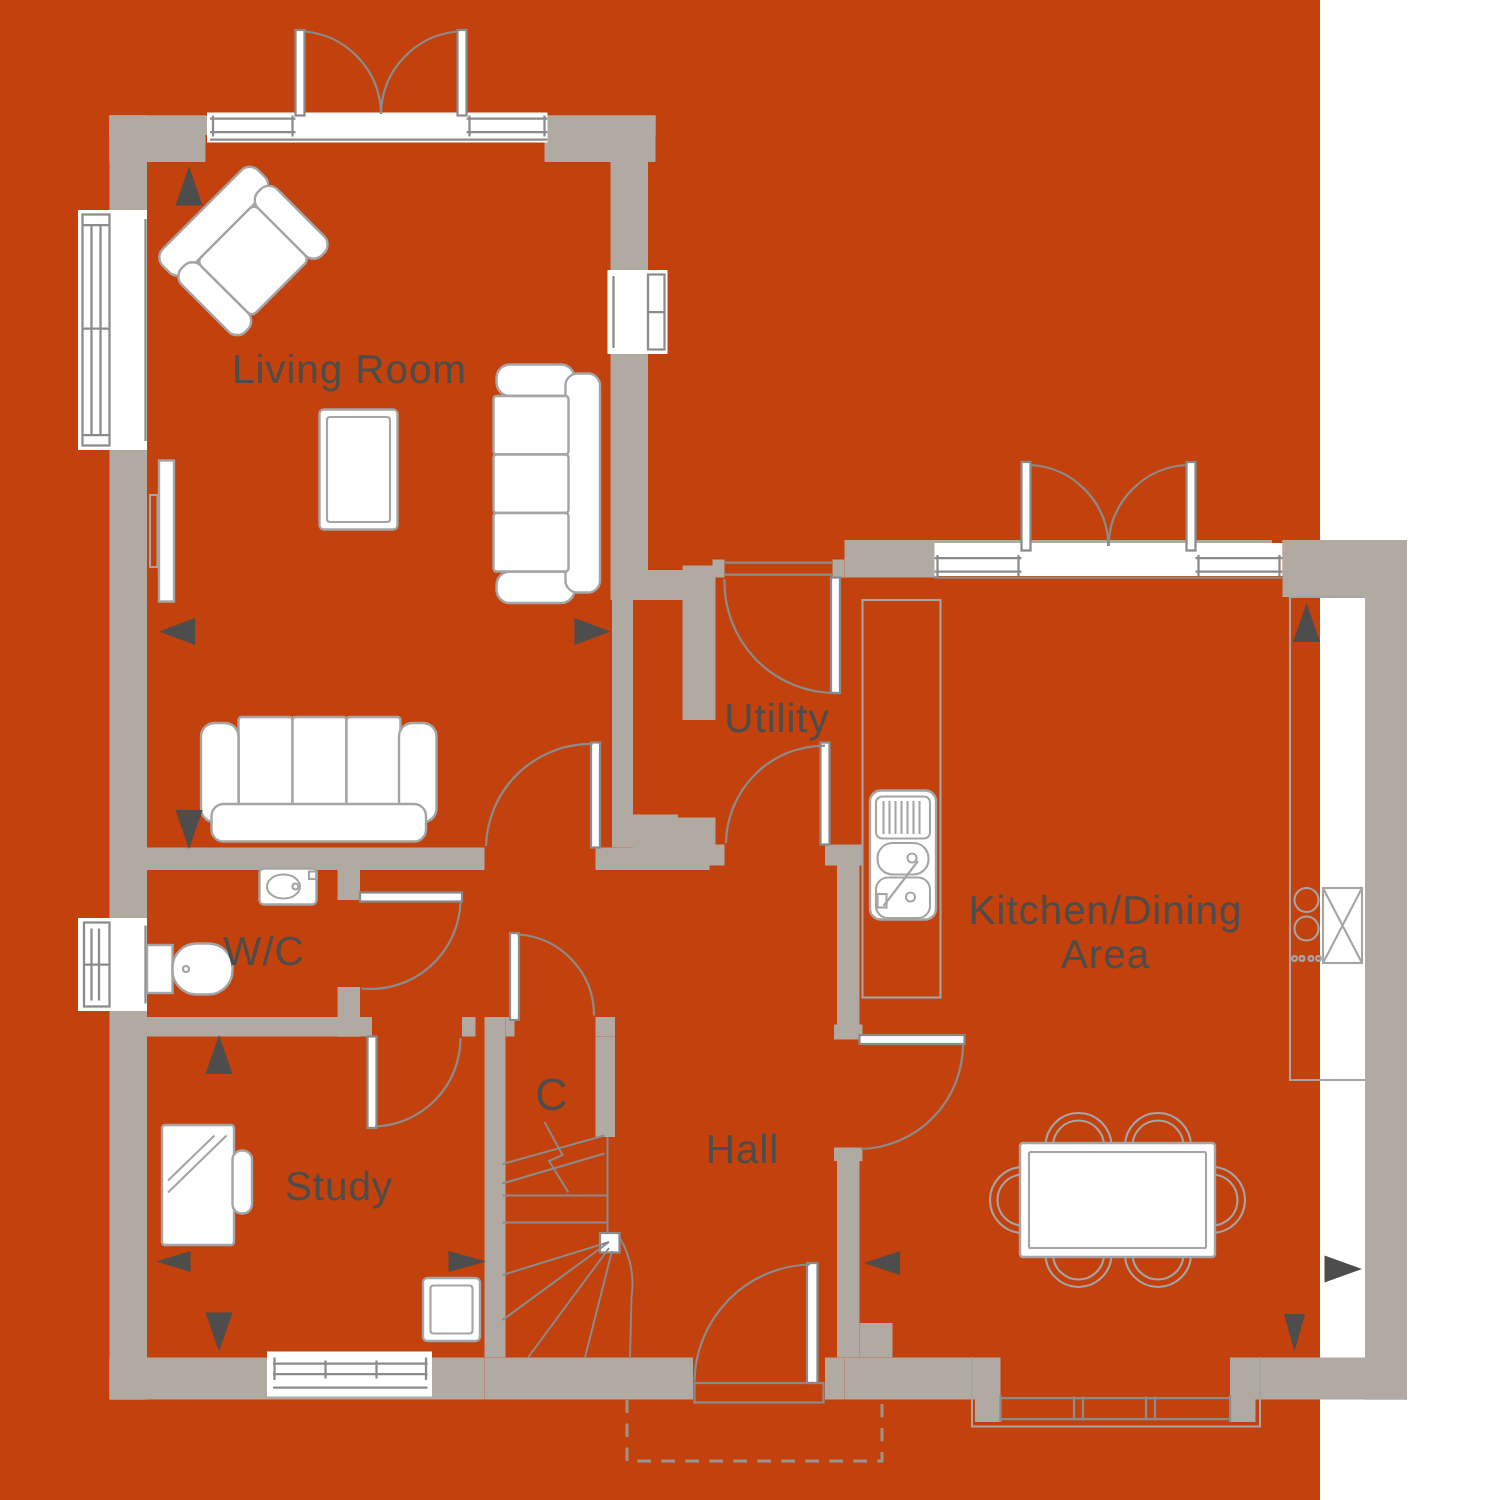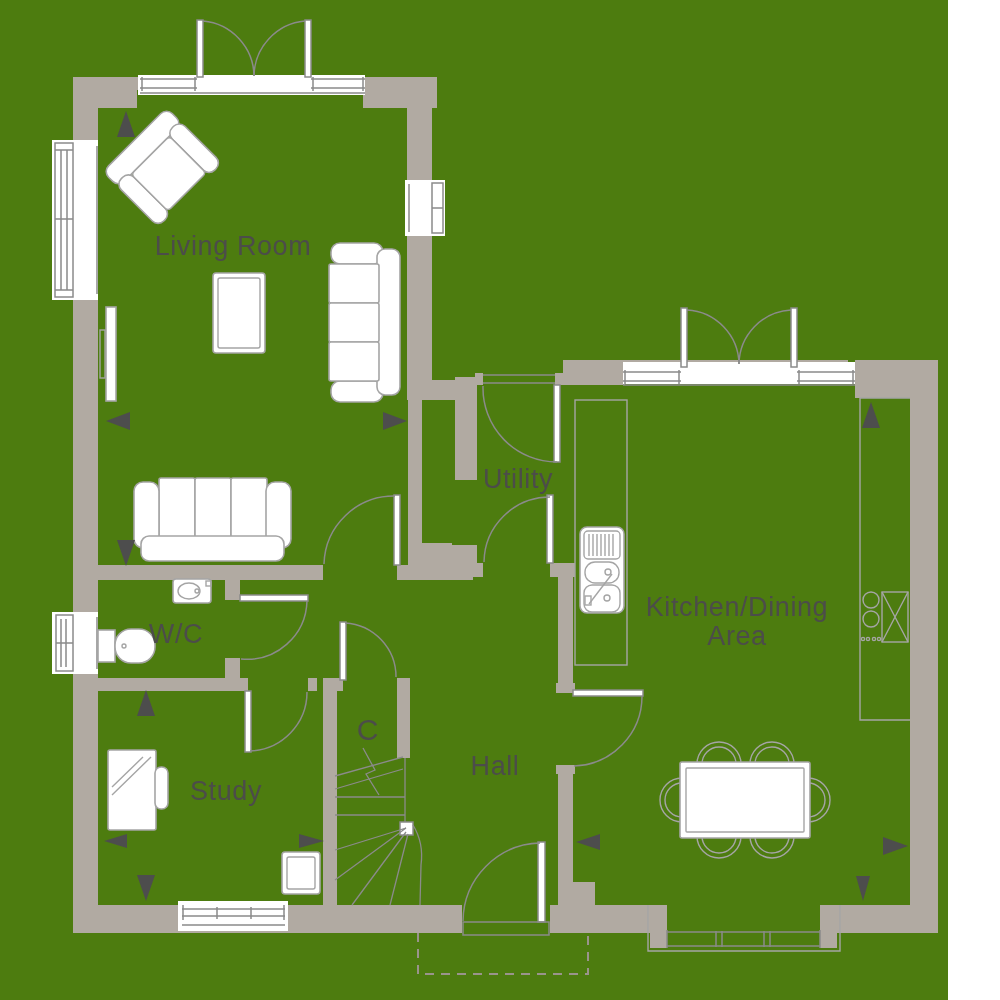--- a/index.html
+++ b/index.html
@@ -1,20 +1,20 @@
 <!DOCTYPE html>
 <html style="--wall: #b1aaa2; --line: #8b8b8b; --furniture: #a5a5a5; --text: #4c4c4a; --arrow: #4d4d4d; --dash: #9a948c;"><head>
 <meta charset="utf-8">
 <style>
   :root{
     --wall:#b1aaa2; --line:#8b8b8b; --furniture:#a5a5a5;
     --text:#4c4c4a; --arrow:#4d4d4d; --dash:#9a948c;
   }
   html,body{margin:0;padding:0;background:#ffffff;}
-  .stage{width:948px;height:1000px;position:relative;background:#4d7c0f;}
+  .stage{width:880px;height:1000px;position:relative;background:#c2410c;}
   .wall{fill:var(--wall);stroke:none;}
   .white{fill:#ffffff;stroke:none;}
   .ln{stroke:var(--line);stroke-width:1.5;fill:none;stroke-linecap:butt;}
   .lnf{stroke:var(--line);stroke-width:1.5;fill:#ffffff;}
   .furn{stroke:var(--furniture);stroke-width:1.6;fill:#ffffff;}
   .furnln{stroke:var(--furniture);stroke-width:1.4;fill:none;}
   .stair{stroke:var(--line);stroke-width:1.3;fill:none;}
   .arrow{fill:var(--arrow);stroke:none;}
   .dash{stroke:var(--dash);stroke-width:2;stroke-dasharray:9 7;fill:none;}
   text.lbl{fill:var(--text);font-family:"Liberation Sans",sans-serif;

